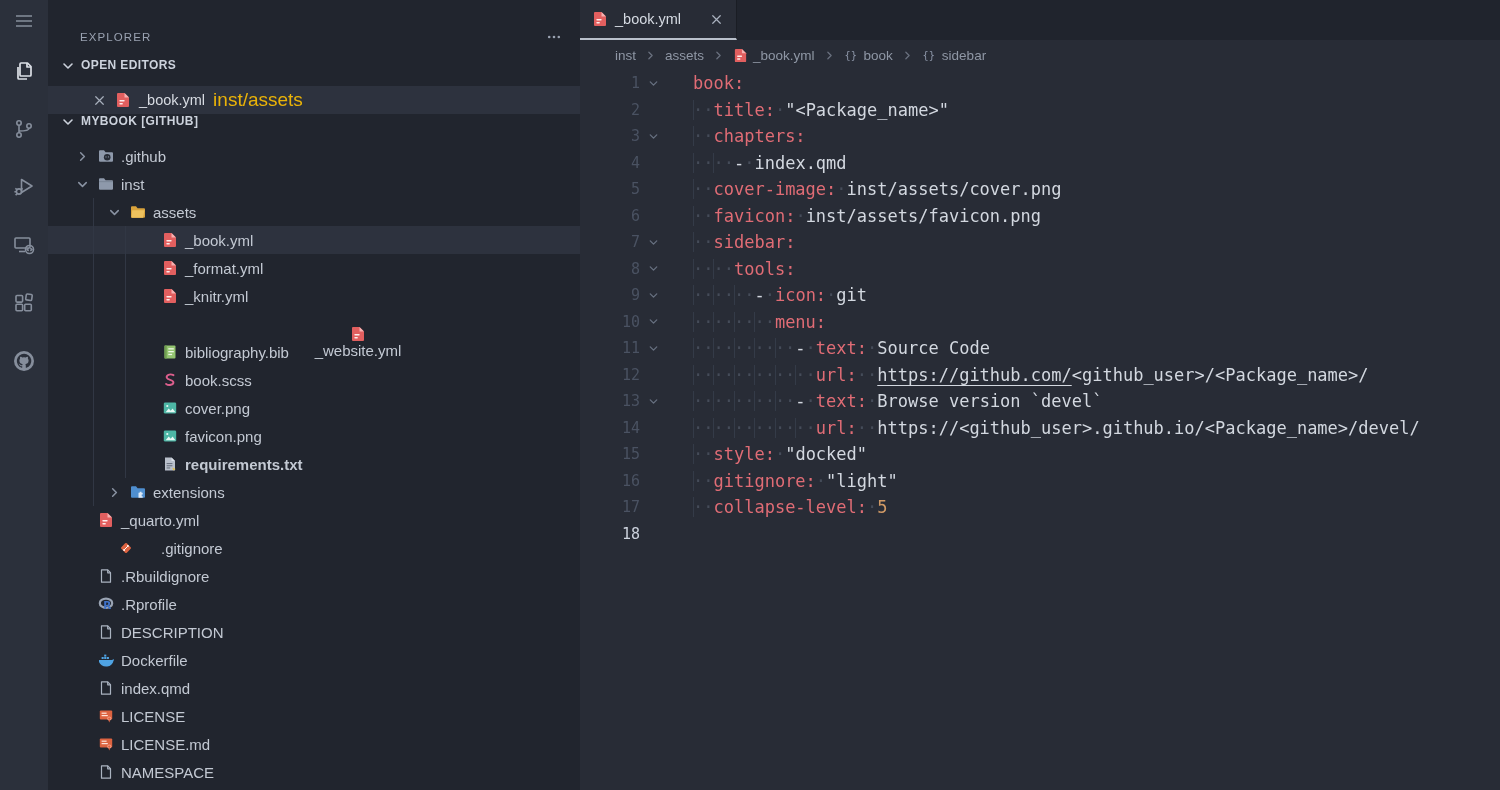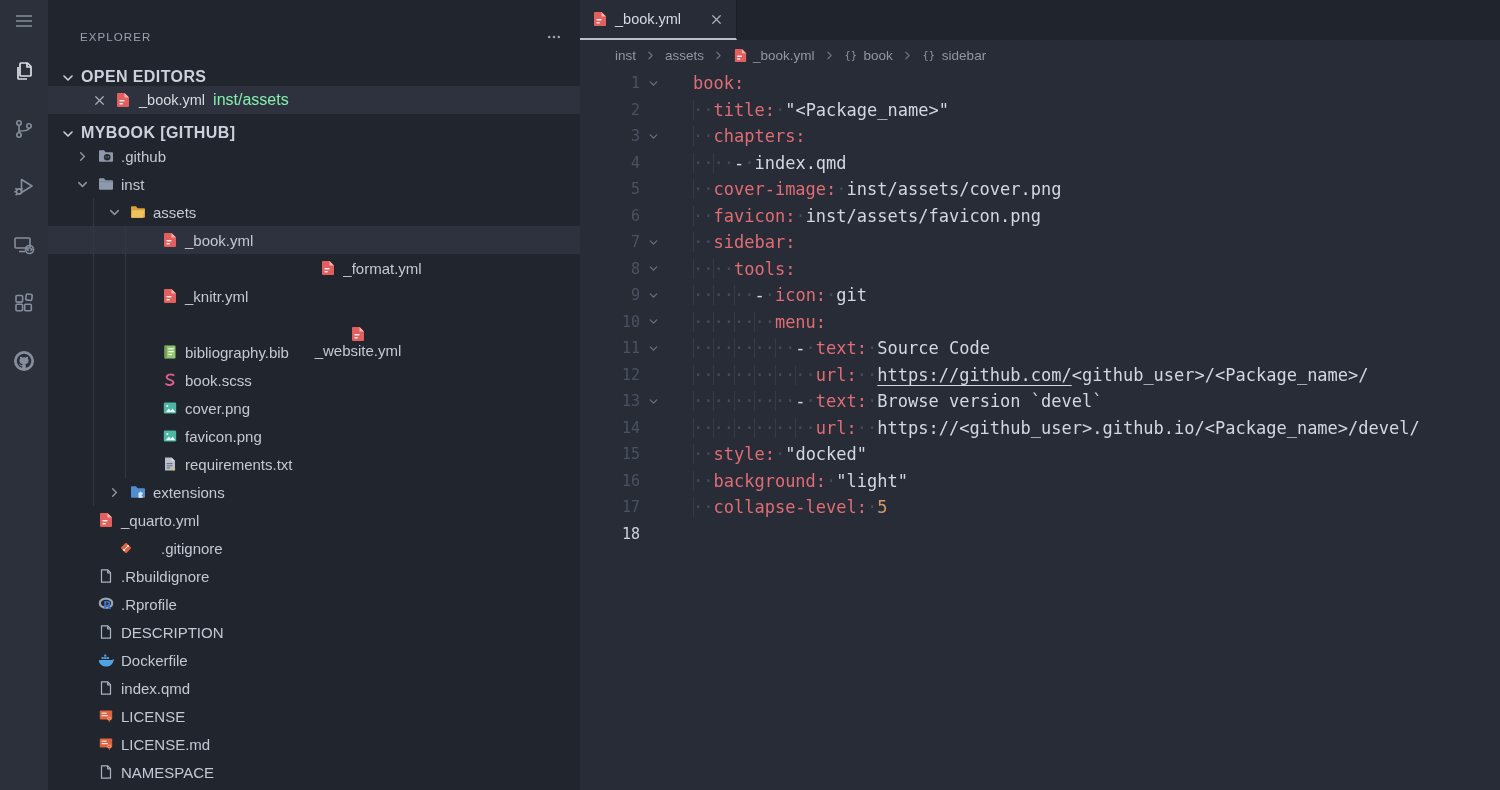--- a/index.html
+++ b/index.html
@@ -11,28 +11,28 @@
   .ab-item{width:48px;height:58px;display:flex;align-items:center;justify-content:center;color:#868e9c;cursor:pointer;}
   .ab-item.menu{height:42px;}
   .ab-item.active{color:#dce0e7;}
   .ab-item svg{width:24px;height:24px;display:block;}
 
   
   .sidebar{width:532px;flex-shrink:0;background:#21252e;color:#c3c9d3;position:relative;overflow:hidden;}
   .sb-title{height:42px;display:flex;align-items:center;padding:16px 18px 0 32px;font-size:11.5px;letter-spacing:1.1px;color:#9aa2b1;}
   .sb-more{margin-left:auto;color:#9aa2b1;cursor:pointer;}
   .sb-more svg{width:16px;height:16px;display:block;fill:currentColor;}
-  .section-header{height:28px;display:flex;align-items:flex-end;padding-left:12px;gap:5px;font-size:16px;font-weight:bold;letter-spacing:.4px;color:#ccd2dc;cursor:pointer;}
+  .section-header{height:28px;display:flex;align-items:flex-start;padding-left:12px;gap:5px;font-size:12px;font-weight:bold;letter-spacing:.4px;color:#ccd2dc;cursor:pointer;}
   .section-header .icon svg{width:16px;height:16px;display:block;}
   .oe-row{height:28px;display:flex;align-items:center;padding-left:44px;gap:8px;cursor:pointer;}
   .oe-row.selected{background:#2d323e;}
   .oe-close{color:#a7afbc;display:flex;}
   .oe-close svg{width:15px;height:15px;}
   .oe-name{font-size:14.5px;color:#d7dbe2;}
-  .oe-desc{font-size:16px;color:#86efac;text-align:center;}
+  .oe-desc{font-size:19px;color:#eab308;text-align:center;}
   .icon svg{width:16px;height:16px;display:block;}
   .tree{position:relative;}
   .tree-row{height:28px;display:flex;align-items:center;font-size:15px;color:#c3c9d3;cursor:pointer;position:relative;}
   .tree-row.selected{background:#2d323e;}
   .tr-chev{width:20px;height:16px;display:flex;align-items:center;justify-content:center;color:#8a93a3;flex-shrink:0;}
   .tr-chev svg{width:15px;height:15px;}
   .tr-icon{margin:0 7px 0 6px;flex-shrink:0;display:flex;}
   .guide{position:absolute;width:1px;background:#313744;}
 
   
@@ -229,21 +229,21 @@
           <span class="tr-icon icon">
             <svg viewBox="0 0 16 16">
               <path fill="#e25f5f" d="M3 1h6.5L14 5.5V14a1 1 0 0 1-1 1H3a1 1 0 0 1-1-1V2a1 1 0 0 1 1-1z"></path>
               <path fill="#f6b2b2" d="M9.5 1L14 5.5H9.5z"></path>
               <rect x="4.3" y="8" width="5.4" height="1.5" rx=".75" fill="#fdecec"></rect>
               <rect x="4.3" y="11" width="3.6" height="1.5" rx=".75" fill="#fdecec"></rect>
             </svg>
           </span>
           <span>_book.yml</span>
         </div>
-        <div class="tree-row" style="padding-left: 88px; justify-content: center;">
+        <div class="tree-row" style="padding-left: 88px;">
           <span class="tr-chev"></span>
           <span class="tr-icon icon">
             <svg viewBox="0 0 16 16">
               <path fill="#e25f5f" d="M3 1h6.5L14 5.5V14a1 1 0 0 1-1 1H3a1 1 0 0 1-1-1V2a1 1 0 0 1 1-1z"></path>
               <path fill="#f6b2b2" d="M9.5 1L14 5.5H9.5z"></path>
               <rect x="4.3" y="8" width="5.4" height="1.5" rx=".75" fill="#fdecec"></rect>
               <rect x="4.3" y="11" width="3.6" height="1.5" rx=".75" fill="#fdecec"></rect>
             </svg>
           </span>
           <span>_format.yml</span>
@@ -309,21 +309,21 @@
           <span class="tr-chev"></span>
           <span class="tr-icon icon">
             <svg viewBox="0 0 16 16">
               <rect x="1.8" y="2.4" width="12.4" height="11.2" rx="1.4" fill="#4db6a5"></rect>
               <circle cx="5.3" cy="6" r="1.1" fill="#e8f8f4"></circle>
               <path d="M3.6 12.2l3.1-3.6 2 2.1 1.9-2.3 2.8 3.8z" fill="#e8f8f4"></path>
             </svg>
           </span>
           <span>favicon.png</span>
         </div>
-        <div class="tree-row" style="padding-left: 88px;">
+        <div class="tree-row" style="padding-left: 88px; font-weight: bold;">
           <span class="tr-chev"></span>
           <span class="tr-icon icon">
             <svg viewBox="0 0 16 16">
               <path fill="#b9c0cb" d="M3 1.5h6.5l3.5 3.5v9.5H3z"></path>
               <path fill="#dde2e9" d="M9.5 1.5L13 5H9.5z"></path>
               <rect x="4.6" y="7" width="5.8" height="1.1" fill="#6b7280"></rect>
               <rect x="4.6" y="9.2" width="5.8" height="1.1" fill="#6b7280"></rect>
               <rect x="4.6" y="11.4" width="3.6" height="1.1" fill="#6b7280"></rect>
               <path fill="#e2c04c" d="M10.2 11.6l3.4 1.4-2.2 1.4z"></path>
             </svg>
@@ -563,18 +563,18 @@
             </svg></span><span class="code-text"><span class="tk-ws indent">········</span><span class="tk-key">menu:</span></span></div>
         <div class="code-row"><span class="gutter">11</span><span class="fold"><svg viewBox="0 0 16 16" fill="none" stroke="currentColor" stroke-width="1.6" stroke-linecap="round" stroke-linejoin="round">
               <path d="M4 6l4 4 4-4"></path>
             </svg></span><span class="code-text"><span class="tk-ws indent">··········</span><span class="tk-dash">-</span><span class="tk-ws">·</span><span class="tk-key">text:</span><span class="tk-ws">·</span><span class="tk-val">Source Code</span></span></div>
         <div class="code-row"><span class="gutter">12</span><span class="fold"></span><span class="code-text"><span class="tk-ws indent">············</span><span class="tk-key">url:</span><span class="tk-ws">··</span><span class="tk-link">https://github.com/</span><span class="tk-val">&lt;github_user&gt;/&lt;Package_name&gt;/</span></span></div>
         <div class="code-row"><span class="gutter">13</span><span class="fold"><svg viewBox="0 0 16 16" fill="none" stroke="currentColor" stroke-width="1.6" stroke-linecap="round" stroke-linejoin="round">
               <path d="M4 6l4 4 4-4"></path>
             </svg></span><span class="code-text"><span class="tk-ws indent">··········</span><span class="tk-dash">-</span><span class="tk-ws">·</span><span class="tk-key">text:</span><span class="tk-ws">·</span><span class="tk-val">Browse version `devel`</span></span></div>
         <div class="code-row"><span class="gutter">14</span><span class="fold"></span><span class="code-text"><span class="tk-ws indent">············</span><span class="tk-key">url:</span><span class="tk-ws">··</span><span class="tk-val">https://&lt;github_user&gt;.github.io/&lt;Package_name&gt;/devel/</span></span></div>
         <div class="code-row"><span class="gutter">15</span><span class="fold"></span><span class="code-text"><span class="tk-ws indent">··</span><span class="tk-key">style:</span><span class="tk-ws">·</span><span class="tk-str">"docked"</span></span></div>
-        <div class="code-row"><span class="gutter">16</span><span class="fold"></span><span class="code-text"><span class="tk-ws indent">··</span><span class="tk-key">background:</span><span class="tk-ws">·</span><span class="tk-str">"light"</span></span></div>
+        <div class="code-row"><span class="gutter">16</span><span class="fold"></span><span class="code-text"><span class="tk-ws indent">··</span><span class="tk-key">gitignore:</span><span class="tk-ws">·</span><span class="tk-str">"light"</span></span></div>
         <div class="code-row"><span class="gutter">17</span><span class="fold"></span><span class="code-text"><span class="tk-ws indent">··</span><span class="tk-key">collapse-level:</span><span class="tk-ws">·</span><span class="tk-num">5</span></span></div>
         <div class="code-row"><span class="gutter active">18</span><span class="fold"></span><span class="code-text"></span></div>
       </div>
   </div>
 </div>
 
 </body></html>

